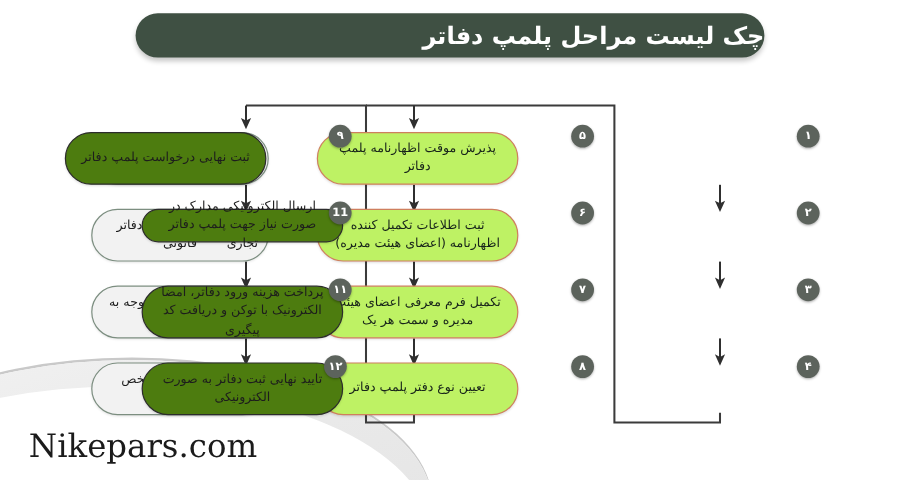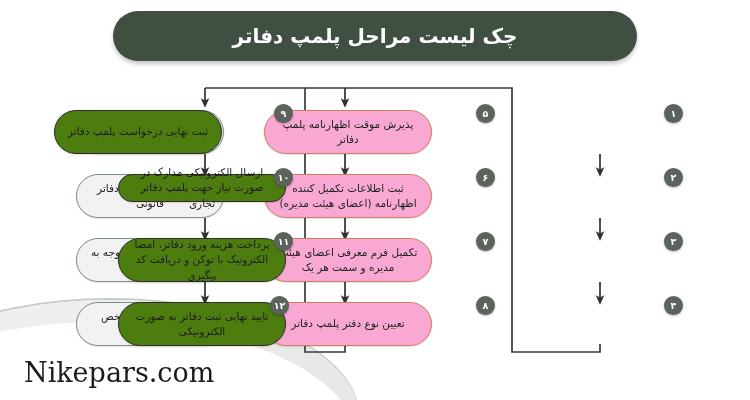--- a/index.html
+++ b/index.html
@@ -43,26 +43,26 @@
     background: #ffffff;
     pointer-events: none;
   }
 
   
   #title-banner {
     position: absolute;
     left: 113px;
     top: 11px;
     width: 524px;
-    height: 50px;
+    height: 37px;
     background: #3f5043;
     border-radius: 25px;
     display: flex;
     align-items: center;
-    justify-content: center;
+    justify-content: flex-start;
     box-shadow: 0 3px 4px rgba(0,0,0,0.22);
   }
   #title-banner .title-text {
     color: #ffffff;
     font-size: 20px;
     font-weight: bold;
     letter-spacing: 0.3px;
     direction: rtl;
   }
 
@@ -92,21 +92,21 @@
     color: #1d1d1d;
   }
   .box .box-label { display: block; }
 
   .col-right .box {
     background: #f2f2f2;
     border: 1.3px solid #7c8e80;
     box-shadow: 0 1px 2px rgba(0,0,0,0.10);
   }
   .col-mid .box {
-    background: #f9a8d4;
+    background: #bef264;
     border: 1.6px solid #cf7f5e;
     color: #17231a;
     box-shadow: 0 1px 2px rgba(0,0,0,0.13);
   }
   .col-left .box {
     background: #4d7c0f;
     border: 1.6px solid #2c2c2c;
     box-shadow: 0 1px 2px rgba(0,0,0,0.13);
   }
 
@@ -229,21 +229,21 @@
 
   <div class="col-left">
     <div class="box" style="right:528px; top:110px; width:168px; height:44px; left:118px;">
       <span class="box-label">ثبت نهایی درخواست پلمپ دفاتر</span>
     </div>
     <div class="badge" style="left:274px; top:104px;">۹</div>
 
     <div class="box" style="top:174px; width:168px; height:28px; left:118px;">
       <span class="box-label">ارسال الکترونیکی مدارک در صورت نیاز جهت پلمپ دفاتر تجاری</span>
     </div>
-    <div class="badge" style="left:274px; top:168px;">۱۰</div>
+    <div class="badge" style="left:274px; top:168px;">11</div>
 
     <div class="box" style="top:238px; width:168px; height:44px; left:118px;">
       <span class="box-label">پرداخت هزینه ورود دفاتر، امضا الکترونیک با توکن و دریافت کد پیگیری</span>
     </div>
     <div class="badge" style="left:274px; top:232px;">۱۱</div>
 
     <div class="box" style="top:302px; width:168px; height:44px; left:118px;">
       <span class="box-label">تایید نهایی ثبت دفاتر به صورت الکترونیکی</span>
     </div>
     <div class="badge" style="left:270px; top:296px;text-align:right;">۱۲</div>

